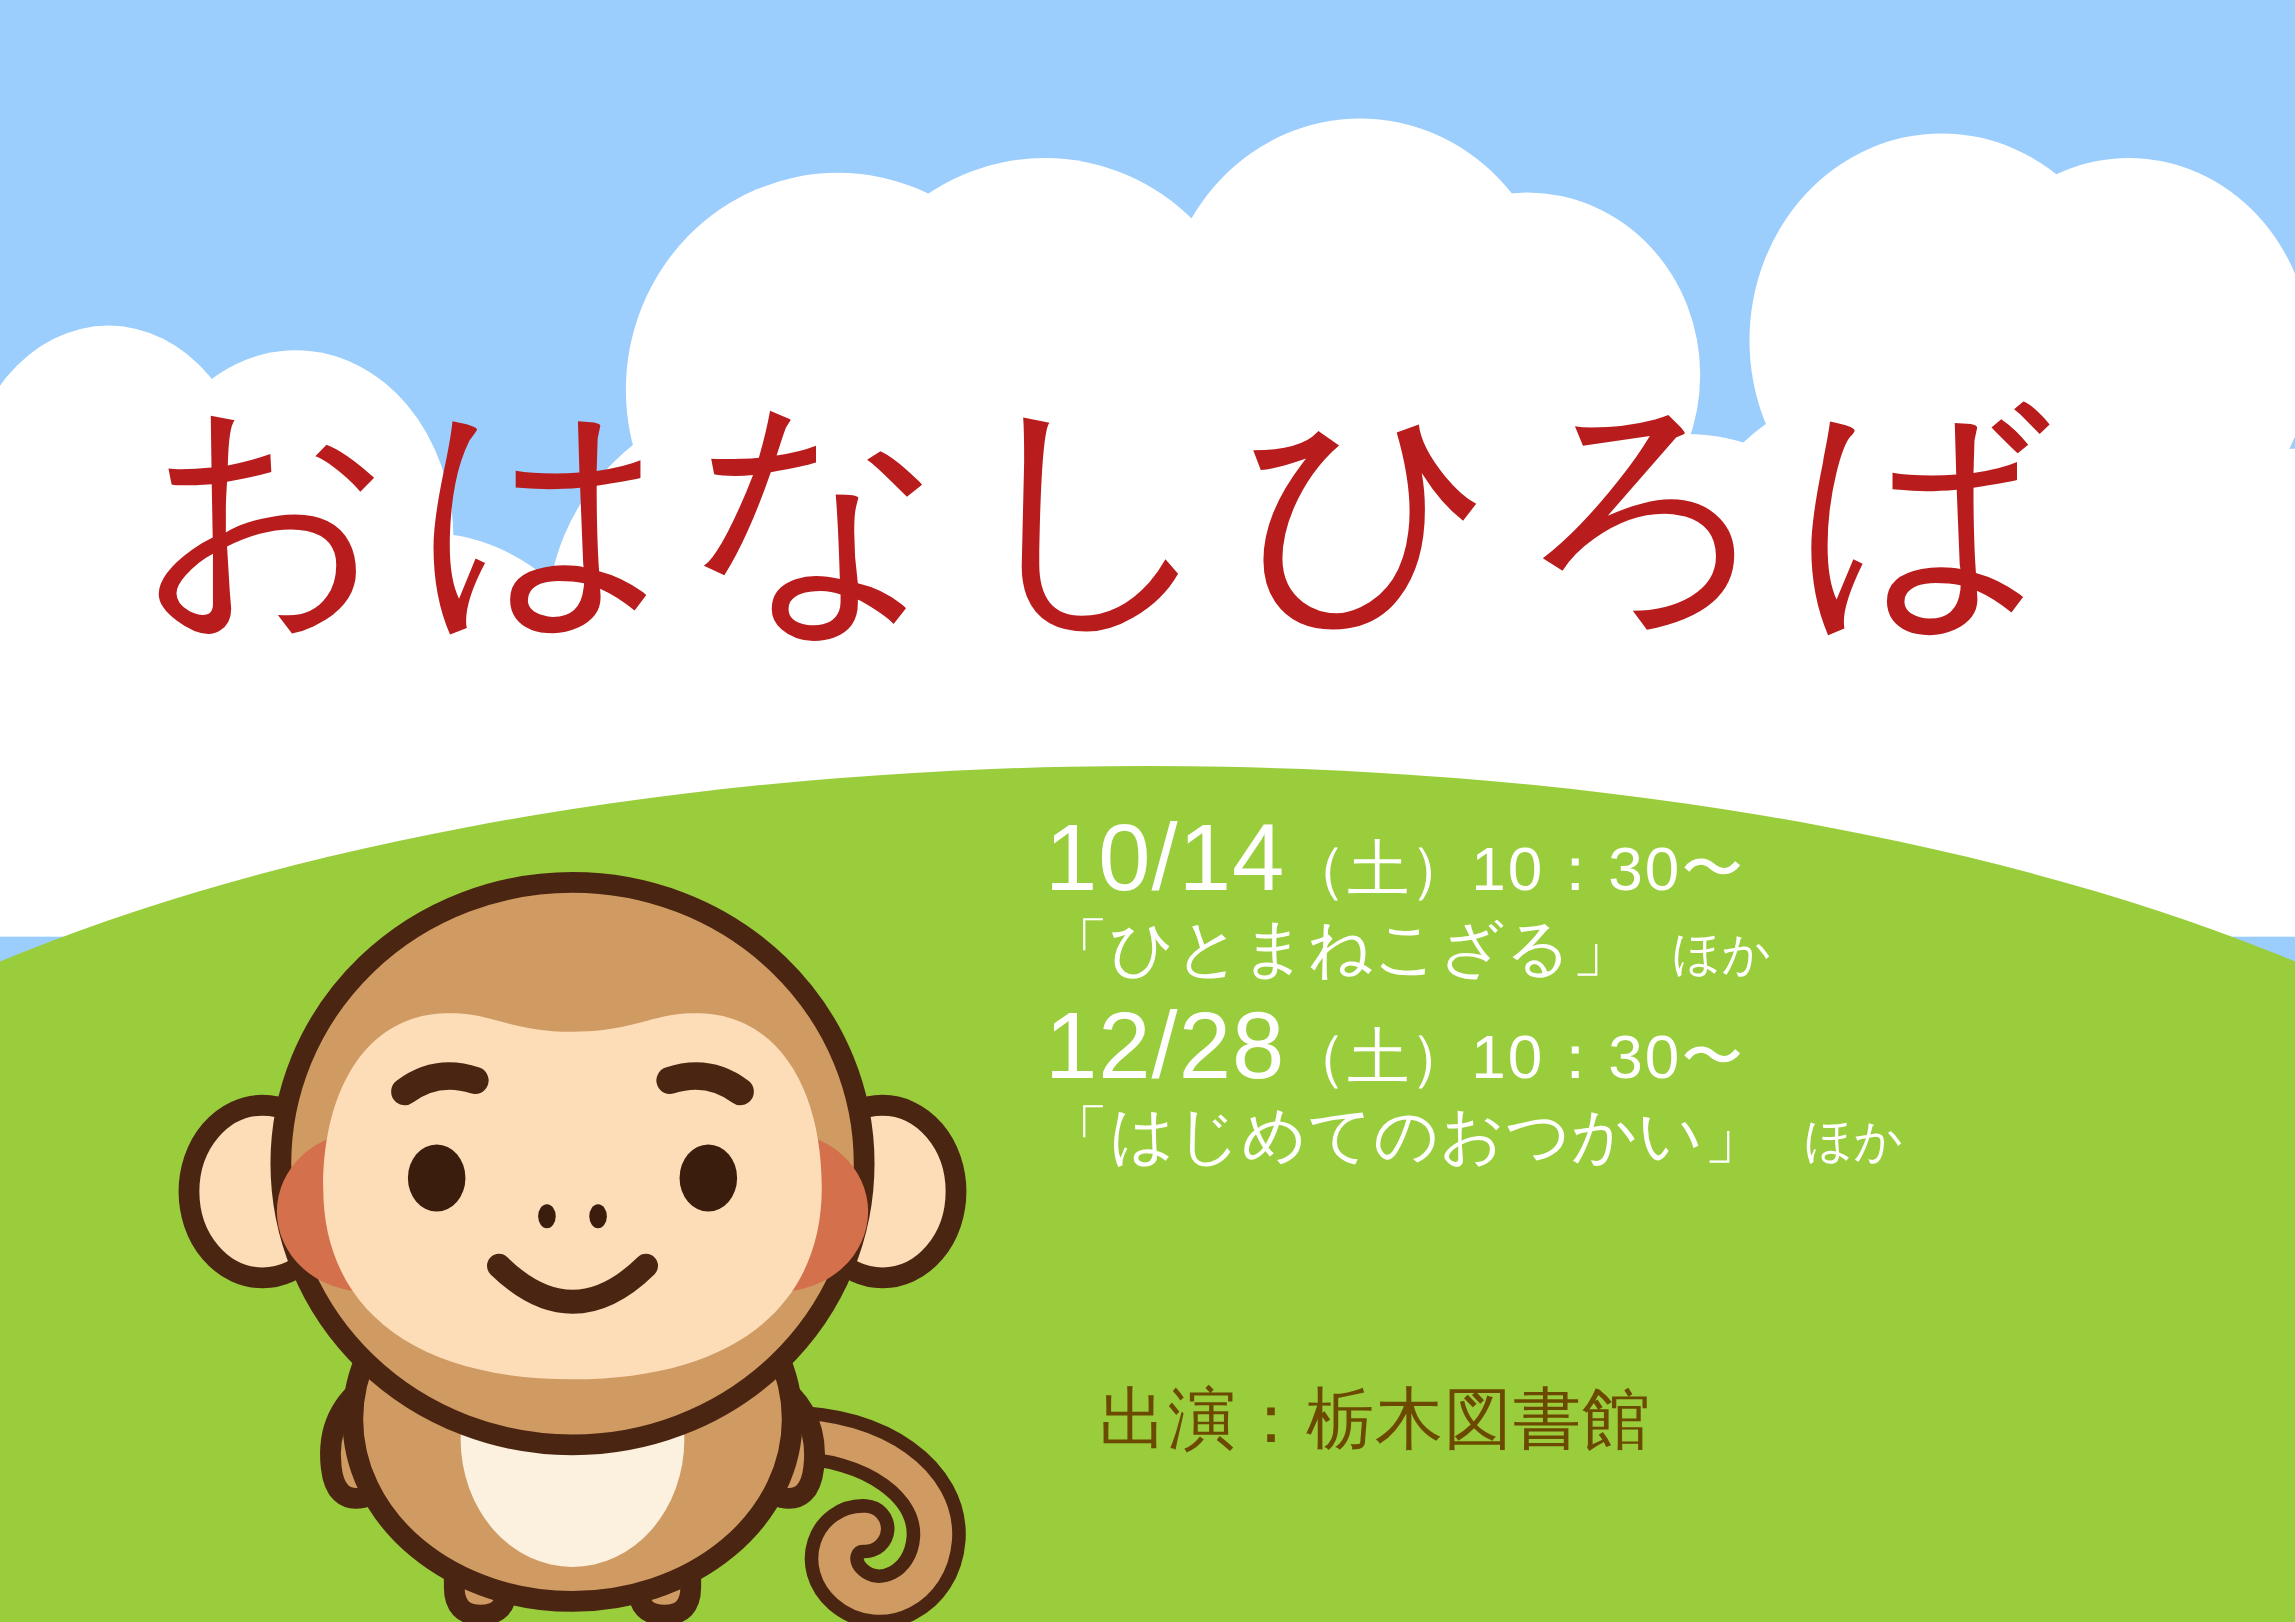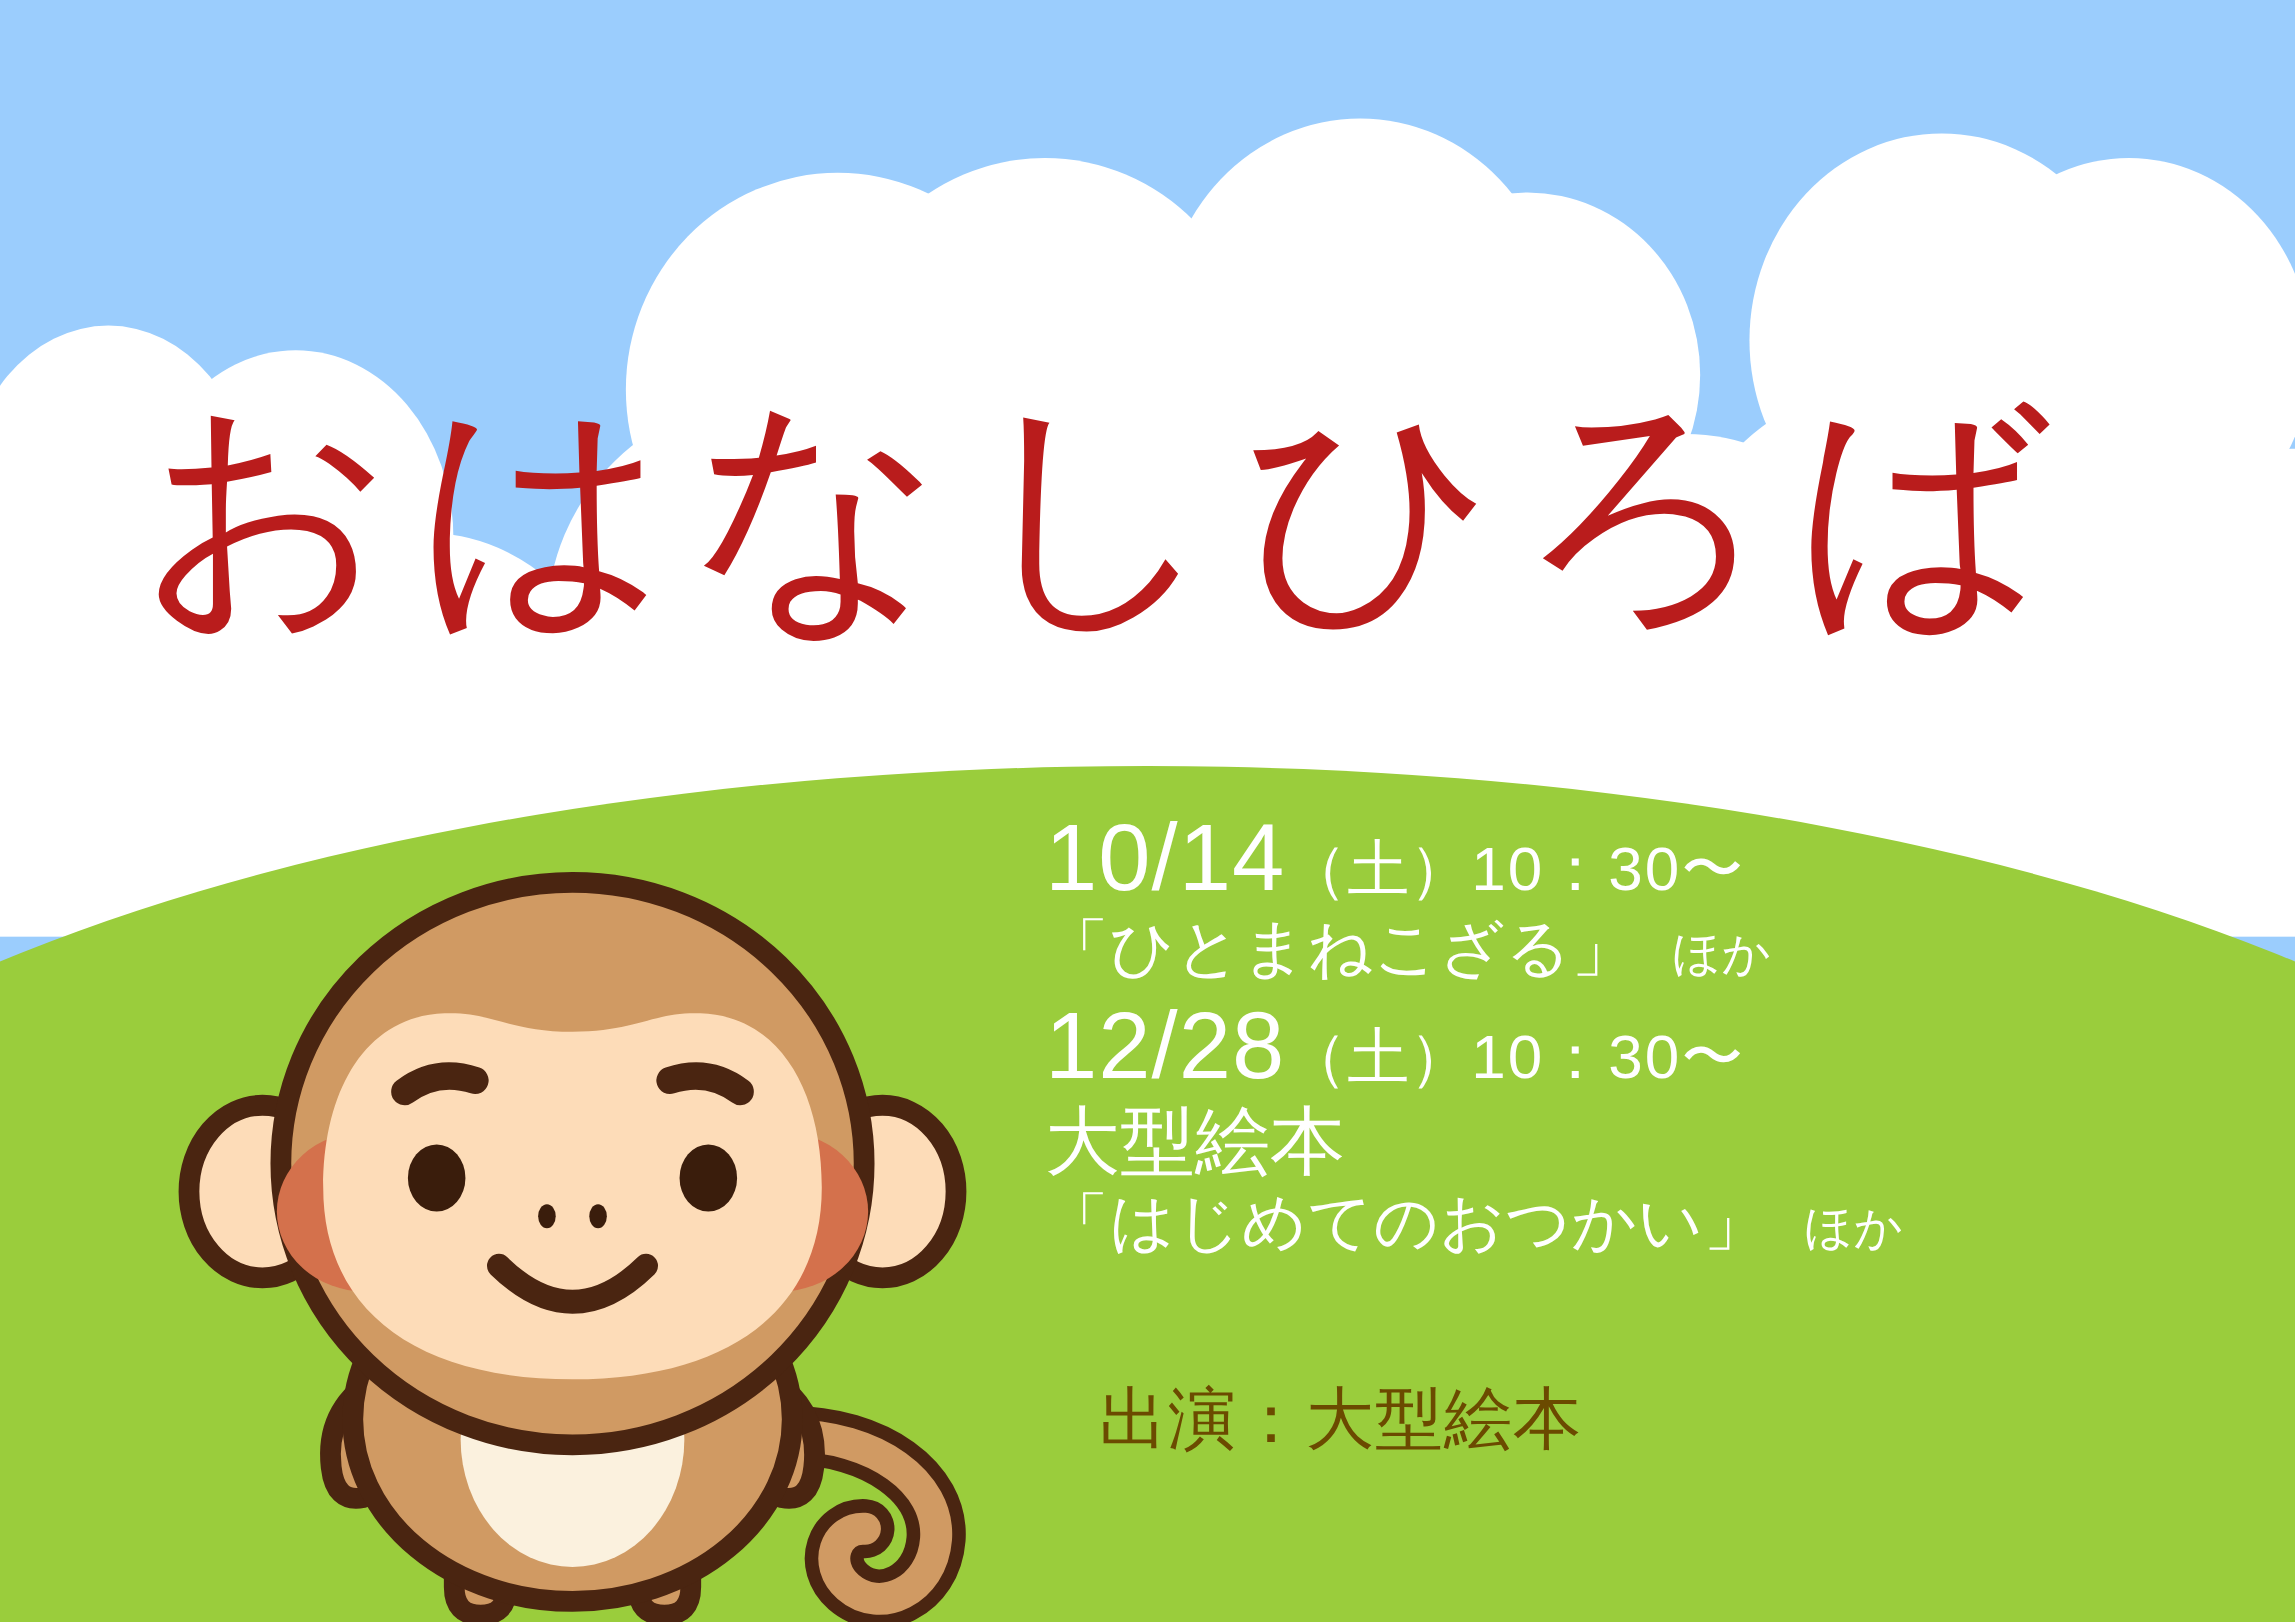--- a/index.html
+++ b/index.html
@@ -235,25 +235,24 @@
       <div class="event-sub">
         <span class="ev-title">「ひとまねこざる」</span><span class="ev-hoka">ほか</span>
       </div>
     </div>
 
     <div class="event">
       <div class="event-head">
         <span class="ev-date">12/28</span><span class="ev-dow">（土）</span><span class="ev-time">10：30〜</span>
       </div>
       <div class="event-sub">
-        <span class="ev-type">大型絵本</span>
         <span class="ev-title">「はじめてのおつかい」</span><span class="ev-hoka">ほか</span>
       </div>
     </div>
 
   </div>
 
   <div class="footer">
-    <div class="footer-line">出演：大型絵本</div>
+    <div class="footer-line">出演：栃木図書館</div>
   </div>
 
 </div>
 
 
 </body></html>

